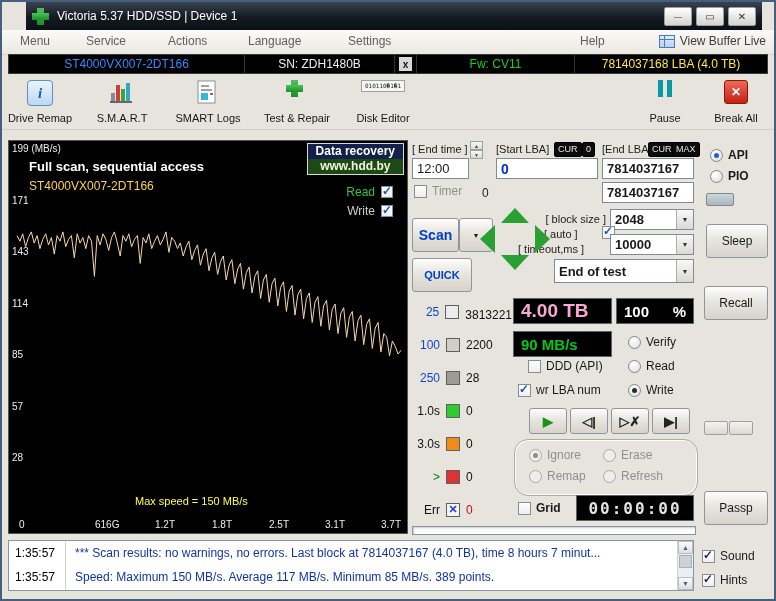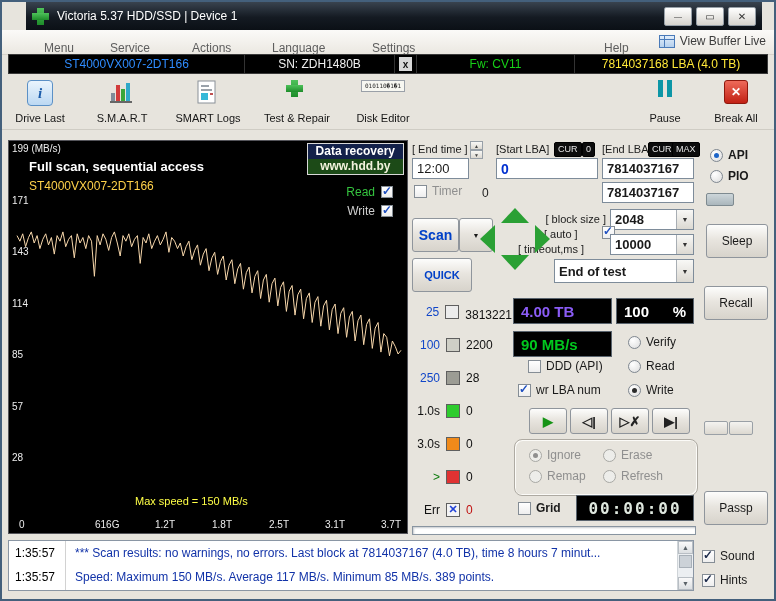--- a/index.html
+++ b/index.html
@@ -13,21 +13,21 @@
   .plus-ico::after{content:"";position:absolute;left:0;top:5px;width:17px;height:7px;background:linear-gradient(#4ec25a,#1e8c2a);}
   .title-text{color:#ffffff;font-size:12px;margin-left:8px;white-space:nowrap;}
   .win-btns{margin-left:auto;display:flex;gap:4px;}
   .win-btn{width:26px;height:17px;background:linear-gradient(#ffffff,#d6d3cd);border:1px solid #97a0a8;border-radius:2px;display:flex;align-items:center;justify-content:center;color:#333;font-size:9px;}
   #btn-min::after{content:"—";font-size:8px;}
   #btn-max::after{content:"▭";font-size:10px;}
   #btn-close::after{content:"✕";font-size:10px;}
 
   
   #menubar{position:absolute;left:0;top:28px;right:0;height:24px;background:linear-gradient(#fbfaf8,#ebe8e1);border-bottom:1px solid #d6d2ca;}
-  .menu-item{position:absolute;top:11px;font-size:12px;color:#5e5e5e;white-space:nowrap;margin-left:24px;}
+  .menu-item{position:absolute;top:4px;font-size:12px;color:#5e5e5e;white-space:nowrap;}
   #view-buffer{position:absolute;right:8px;top:4px;display:flex;align-items:center;color:#3c3c3c;font-size:12px;padding-left:22px;}
   .vb-icon{display:inline-block;width:14px;height:11px;border:1px solid #4a7ab8;background:linear-gradient(#e2eefb,#b6d0ec);position:relative;margin-right:5px;}
   .vb-icon::before{content:"";position:absolute;left:4px;top:0;bottom:0;width:1px;background:#4a7ab8;}
   .vb-icon::after{content:"";position:absolute;left:0;right:0;top:3px;height:1px;background:#4a7ab8;}
 
   
   #infobar{position:absolute;left:6px;right:6px;top:52px;height:20px;background:#000;border:1px solid #3a3a3a;display:flex;align-items:stretch;font-size:12px;box-sizing:border-box;}
   .seg{display:flex;align-items:center;justify-content:center;border-right:1px solid #333;white-space:nowrap;padding:0 4px;box-sizing:border-box;}
   .seg-model{width:236px;color:#2f8cff;}
   .seg-sn{width:150px;color:#f0f0f0;}
@@ -93,21 +93,21 @@
   .display{position:absolute;background:#000;border:1px solid #5a646e;box-shadow:inset 2px 2px 3px rgba(0,0,0,.9);display:flex;align-items:center;padding:0 7px;font-weight:bold;box-sizing:border-box;}
   .seven{font-family:"DejaVu Sans Mono",monospace;color:#dfe8df;font-size:16px;letter-spacing:2px;justify-content:center;}
   #dpad{position:absolute;left:478px;top:206px;width:70px;height:62px;}
   .tri{position:absolute;width:0;height:0;}
   .tri-up{left:21px;top:0;border-left:14px solid transparent;border-right:14px solid transparent;border-bottom:15px solid #2aa034;}
   .tri-down{left:21px;bottom:0;border-left:14px solid transparent;border-right:14px solid transparent;border-top:15px solid #2aa034;}
   .tri-left{left:0;top:17px;border-top:14px solid transparent;border-bottom:14px solid transparent;border-right:15px solid #2aa034;}
   .tri-right{right:0;top:17px;border-top:14px solid transparent;border-bottom:14px solid transparent;border-left:15px solid #2aa034;}
   #playback{position:absolute;left:527px;top:406px;display:flex;gap:3px;}
   .pb-btn{width:38px;height:26px;font-size:13px;font-weight:bold;background:linear-gradient(#fdfdfc,#e8e5df 45%,#d7d3cb);border:1px solid #8f959c;border-radius:3px;}
-  #defect-box{position:absolute;left:512px;top:437px;width:182px;height:55px;border:1px solid #aeaaa2;border-radius:8px;box-shadow:inset 1px 1px 0 #fcfbf8,inset -1px -1px 0 #fcfbf8;}
+  #defect-box{position:absolute;left:512px;top:437px;width:182px;height:55px;border:1px solid #aeaaa2;border-radius:14px;box-shadow:inset 1px 1px 0 #fcfbf8,inset -1px -1px 0 #fcfbf8;}
   #progressbar{position:absolute;left:410px;top:524px;width:284px;height:9px;background:#fff;border:1px solid #8894a0;box-shadow:inset 1px 1px 2px #c6cace;box-sizing:border-box;}
   #led{position:absolute;left:704px;top:191px;width:26px;height:11px;background:linear-gradient(#cdd6da,#aab6bc);border:1px solid #7e8a90;border-radius:2px;}
   .tinybtn{position:absolute;height:12px;width:22px;background:linear-gradient(#f4f3f0,#dcd8d0);border:1px solid #9aa0a6;border-radius:2px;}
 
   
   #log{position:absolute;left:6px;top:538px;width:686px;height:51px;background:#fff;border:1px solid #8a96a4;box-sizing:border-box;}
   #log-rows{position:absolute;left:0;top:0;right:16px;bottom:0;overflow:hidden;}
   .log-row{height:24px;display:flex;align-items:center;}
   .log-time{width:48px;padding-left:6px;font-size:12px;color:#000;flex-shrink:0;}
   .log-text{font-size:12px;color:#1233a8;padding-left:12px;white-space:nowrap;overflow:hidden;}
@@ -151,21 +151,21 @@
     <span class="seg seg-x">
         <span class="xbox">x</span>
       </span>
     <span class="seg seg-fw">Fw: CV11</span>
     <span class="seg seg-lba">7814037168 LBA (4.0 TB)</span>
   </div>
 
   <div id="toolbar">
     <div class="tool-btn" style="left:6px;width:64px">
       <span class="ico-info"></span>
-      <span>Drive Last</span>
+      <span>Drive Remap</span>
     </div>
     <div class="tool-btn" style="left:84px;width:72px">
       <svg width="24" height="23">
           <rect x="1" y="13" width="4" height="8" fill="#7f8c99"></rect>
           <rect x="6" y="5" width="4" height="16" fill="#d23b3b"></rect>
           <rect x="11" y="9" width="4" height="12" fill="#3aa63a"></rect>
           <rect x="16" y="3" width="4" height="18" fill="#2fa8c8"></rect>
           <rect x="0" y="21" width="22" height="2" fill="#666"></rect>
         </svg>
       <span>S.M.A.R.T</span>
@@ -314,21 +314,21 @@
     <span class="tri tri-down"></span>
     <span class="tri tri-left"></span>
     <span class="tri tri-right"></span>
   </div>
   <button class="btn abs" style="left:410px;top:256px;width:60px;height:23px;color:#0040c8;font-weight:bold;font-size:11px">QUICK</button>
   <span class="combo" style="left:552px;top:257px;width:140px;height:24px">
     <span class="val">End of test</span>
     <span class="dd">▼</span>
   </span>
 
-  <span class="display" style="left:511px;top:296px;width:99px;height:26px;color:#8b5cf6;font-size:15px">4.00 TB</span>
+  <span class="display" style="left:511px;top:296px;width:99px;height:26px;color:#f9a8d4;font-size:19px">4.00 TB</span>
   <span class="display" style="left:614px;top:296px;width:78px;height:26px;color:#ffffff;font-size:15px;justify-content:space-between">
     <span>100</span>
     <span>%</span>
   </span>
   <span class="display" style="left:511px;top:329px;width:99px;height:26px;color:#00c81e;font-size:15px">90 MB/s</span>
 
   <span class="radrow" style="left:626px;top:333px">
     <span class="radio"></span>
     <span>Verify</span>
   </span>

